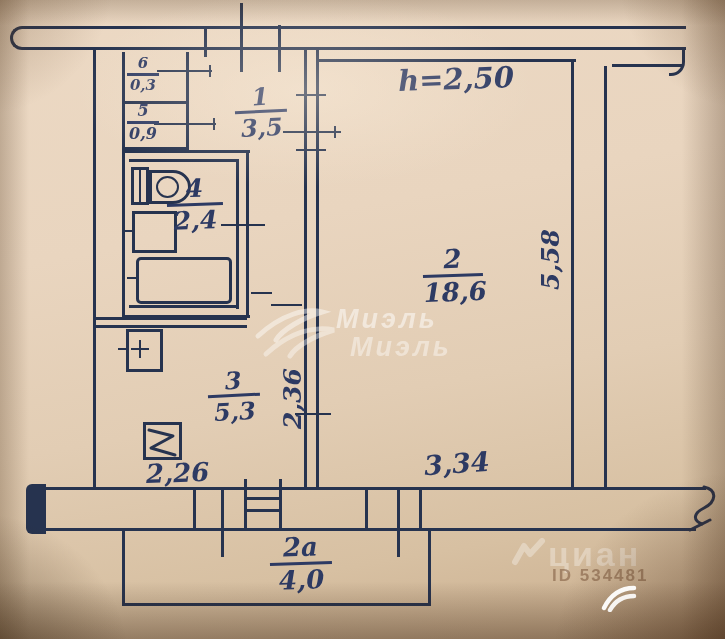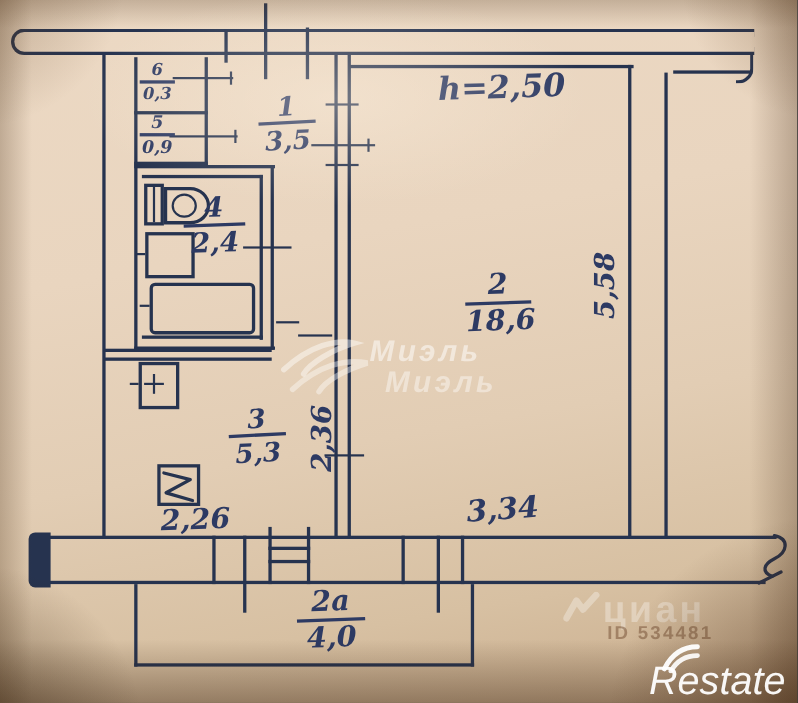--- a/index.html
+++ b/index.html
@@ -184,16 +184,15 @@
   <svg style="position:absolute;left:512px;top:538px;z-index:30;" width="34" height="32" viewBox="0 0 34 32">
     <polyline points="3,24 12,8 18,16 30,3" fill="none" stroke="rgba(255,255,255,0.32)" stroke-width="6" stroke-linecap="round" stroke-linejoin="round"></polyline>
   </svg>
   <div class="wm" style="left:548px;top:535px;z-index:30;font-size:34px;font-weight:700;letter-spacing:3px;color:rgba(255,255,255,0.32);">циан</div>
   <div class="wm" style="left:552px;top:566px;z-index:30;font-size:17px;font-weight:700;letter-spacing:2px;color:rgba(122,86,58,0.55);">ID 534481</div>
 
   <svg style="position:absolute;left:594px;top:580px;z-index:45;" width="52" height="32" viewBox="0 0 52 32">
     <path d="M10,28 Q20,8 40,8" fill="none" stroke="rgba(255,255,255,0.95)" stroke-width="4.5" stroke-linecap="round"></path>
     <path d="M16,30 Q24,16 40,16" fill="none" stroke="rgba(255,255,255,0.9)" stroke-width="4.5" stroke-linecap="round"></path>
   </svg>
-  <div class="wm" style="left:590px;top:598px;z-index:45;font-size:36px;font-style:italic;font-weight:400;color:rgba(255,255,255,0.95);">Restate</div>
 
   <div class="vignette"></div>
 </div>
 
 </body></html>

